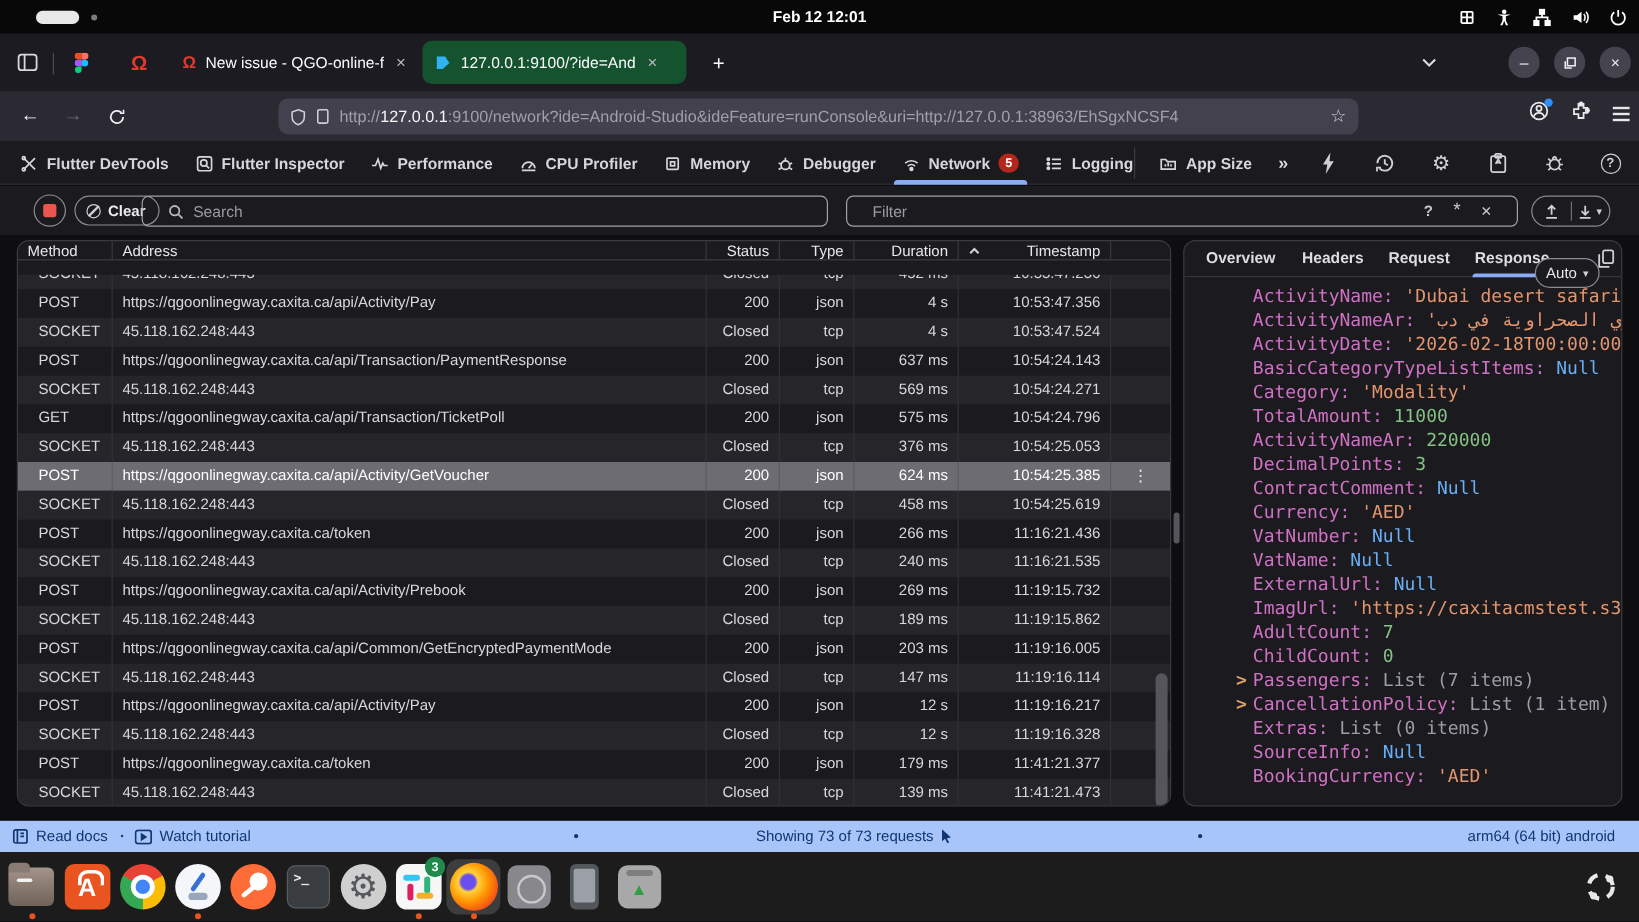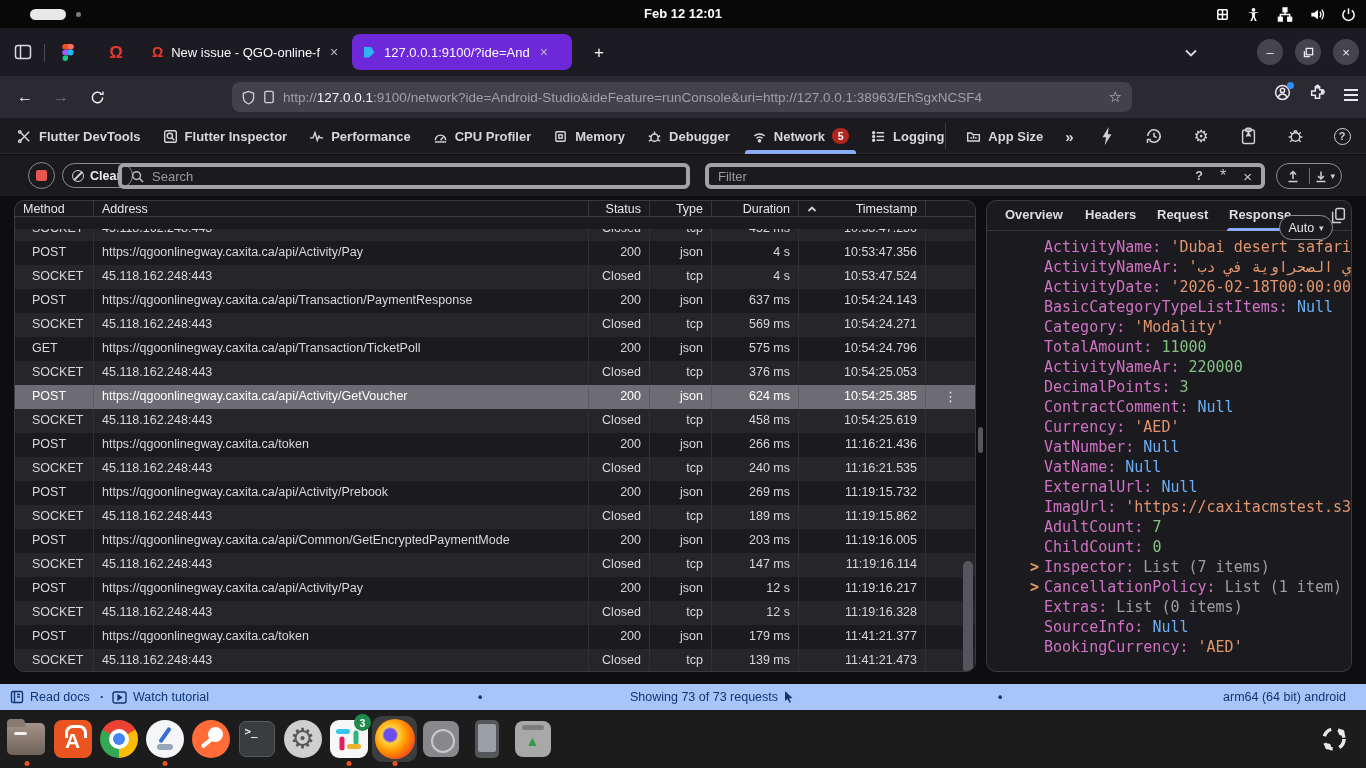--- a/index.html
+++ b/index.html
@@ -21,21 +21,21 @@
   .tabbar { position:absolute; left:0; top:28px; width:1366px; height:48px; background:#1c1b22; }
   .ffview { position:absolute; left:8px; top:10px; width:30px; height:28px; border-radius:4px;
     display:flex; align-items:center; justify-content:center; }
   .tab-sep { position:absolute; left:44px; top:16px; width:1px; height:18px; background:#4a4955; }
   .pinned { position:absolute; top:12px; width:26px; height:24px; display:flex; align-items:center; justify-content:center; }
   .pin-omega { color:#e5392e; font-size:17px; font-weight:700; line-height:1; }
   .tab { position:absolute; top:6px; height:36px; display:flex; align-items:center; gap:8px;
     padding:0 10px; border-radius:8px; color:#fbfbfe; font-size:13px; }
   .tab .title { max-width:152px; overflow:hidden; white-space:nowrap; }
   .tab .close { color:#b9b9c3; font-size:14px; margin-left:2px; }
-  .tab.active { background:#6d28d9; }
+  .tab.active { background:#14532d; }
   .newtab { position:absolute; left:588px; top:14px; width:22px; height:22px; color:#fbfbfe; font-size:17px;
     display:flex; align-items:center; justify-content:center; }
   .tabchev { position:absolute; left:1184px; top:16px; }
   .winbtn { position:absolute; top:11px; width:26px; height:26px; border-radius:50%; background:#45444e;
     color:#eeeef2; display:flex; align-items:center; justify-content:center; font-size:13px; }
 
   
   .navbar { position:absolute; left:0; top:76px; width:1366px; height:42px; background:#2b2a33; }
   .navbtn { position:absolute; top:8px; width:26px; height:26px; display:flex; align-items:center;
     justify-content:center; color:#f0f0f4; font-size:16px; }
@@ -73,22 +73,22 @@
   
   .dtool { position:absolute; left:0; top:155px; width:1366px; height:41px; background:#1b1b1f; }
   .recbtn { position:absolute; left:28px; top:7px; width:27px; height:27px; border:1px solid #8b8b92;
     border-radius:50%; display:flex; align-items:center; justify-content:center; }
   .recbtn .sq { width:11px; height:11px; border-radius:2px; background:#e8564e; }
   .clearbtn { position:absolute; left:62px; top:8px; height:25px; padding:0 11px 0 9px; border:1px solid #8b8b92;
     border-radius:13px; display:flex; align-items:center; gap:6px; color:#ececf0; font-size:12.5px; font-weight:700; }
   .noicon { position:relative; width:12px; height:12px; border:1.5px solid #cfcfd5; border-radius:50%; }
   .noicon::after { content:""; position:absolute; left:-1px; top:4.2px; width:12px; height:1.5px; background:#cfcfd5;
     transform:rotate(-45deg); }
-  .field { position:absolute; top:8px; height:26px; border:4px solid #a3a3a3; border-radius:6px;
-    display:flex; align-items:center; padding:0 9px; gap:8px; background:transparent; }
+  .field { position:absolute; top:8px; height:26px; border:1px solid #a3a3a3; border-radius:6px;
+    display:flex; align-items:center; padding:0 21px; gap:8px; background:transparent; }
   .field input { flex:1; background:transparent; border:none; outline:none; color:#e8e8ec; font-size:13px;
     font-family:"Liberation Sans",sans-serif; }
   .field input::placeholder { color:#9a9aa2; }
   .f-search { left:118px; width:572px; }
   .f-filter { left:705px; width:560px; }
   .f-icons { display:flex; align-items:center; gap:17px; color:#c9c9cf; }
   .f-icons .q { font-size:12.5px; font-weight:700; }
   .f-icons .rx { font-size:16px; line-height:10px; }
   .f-icons .x { font-size:15px; }
   .impexp { position:absolute; left:1276px; top:8px; height:26px; width:66px; border:1px solid #8b8b92;
@@ -734,21 +734,21 @@
           <div class="rline"><span class="rkey">ActivityNameAr: </span><span class="rv-number">220000</span></div>
           <div class="rline"><span class="rkey">DecimalPoints: </span><span class="rv-number">3</span></div>
           <div class="rline"><span class="rkey">ContractComment: </span><span class="rv-null">Null</span></div>
           <div class="rline"><span class="rkey">Currency: </span><span class="rv-string">'AED'</span></div>
           <div class="rline"><span class="rkey">VatNumber: </span><span class="rv-null">Null</span></div>
           <div class="rline"><span class="rkey">VatName: </span><span class="rv-null">Null</span></div>
           <div class="rline"><span class="rkey">ExternalUrl: </span><span class="rv-null">Null</span></div>
           <div class="rline"><span class="rkey">ImagUrl: </span><span class="rv-string">'https://caxitacmstest.s3.ap-sou…</span></div>
           <div class="rline"><span class="rkey">AdultCount: </span><span class="rv-number">7</span></div>
           <div class="rline"><span class="rkey">ChildCount: </span><span class="rv-number">0</span></div>
-          <div class="rline"><span class="chev">&gt;</span><span class="rkey">Inspector: </span><span class="rv-list">List (7 items)</span></div>
+          <div class="rline"><span class="chev">&gt;</span><span class="rkey">Passengers: </span><span class="rv-list">List (7 items)</span></div>
           <div class="rline"><span class="chev">&gt;</span><span class="rkey">CancellationPolicy: </span><span class="rv-list">List (1 item)</span></div>
           <div class="rline"><span class="rkey">Extras: </span><span class="rv-list">List (0 items)</span></div>
           <div class="rline"><span class="rkey">SourceInfo: </span><span class="rv-null">Null</span></div>
           <div class="rline"><span class="rkey">BookingCurrency: </span><span class="rv-string">'AED'</span></div>
         </div>
     </div>
   </div>
 
   <div class="statusbar">
     <div class="sb-item" style="left:10px">

